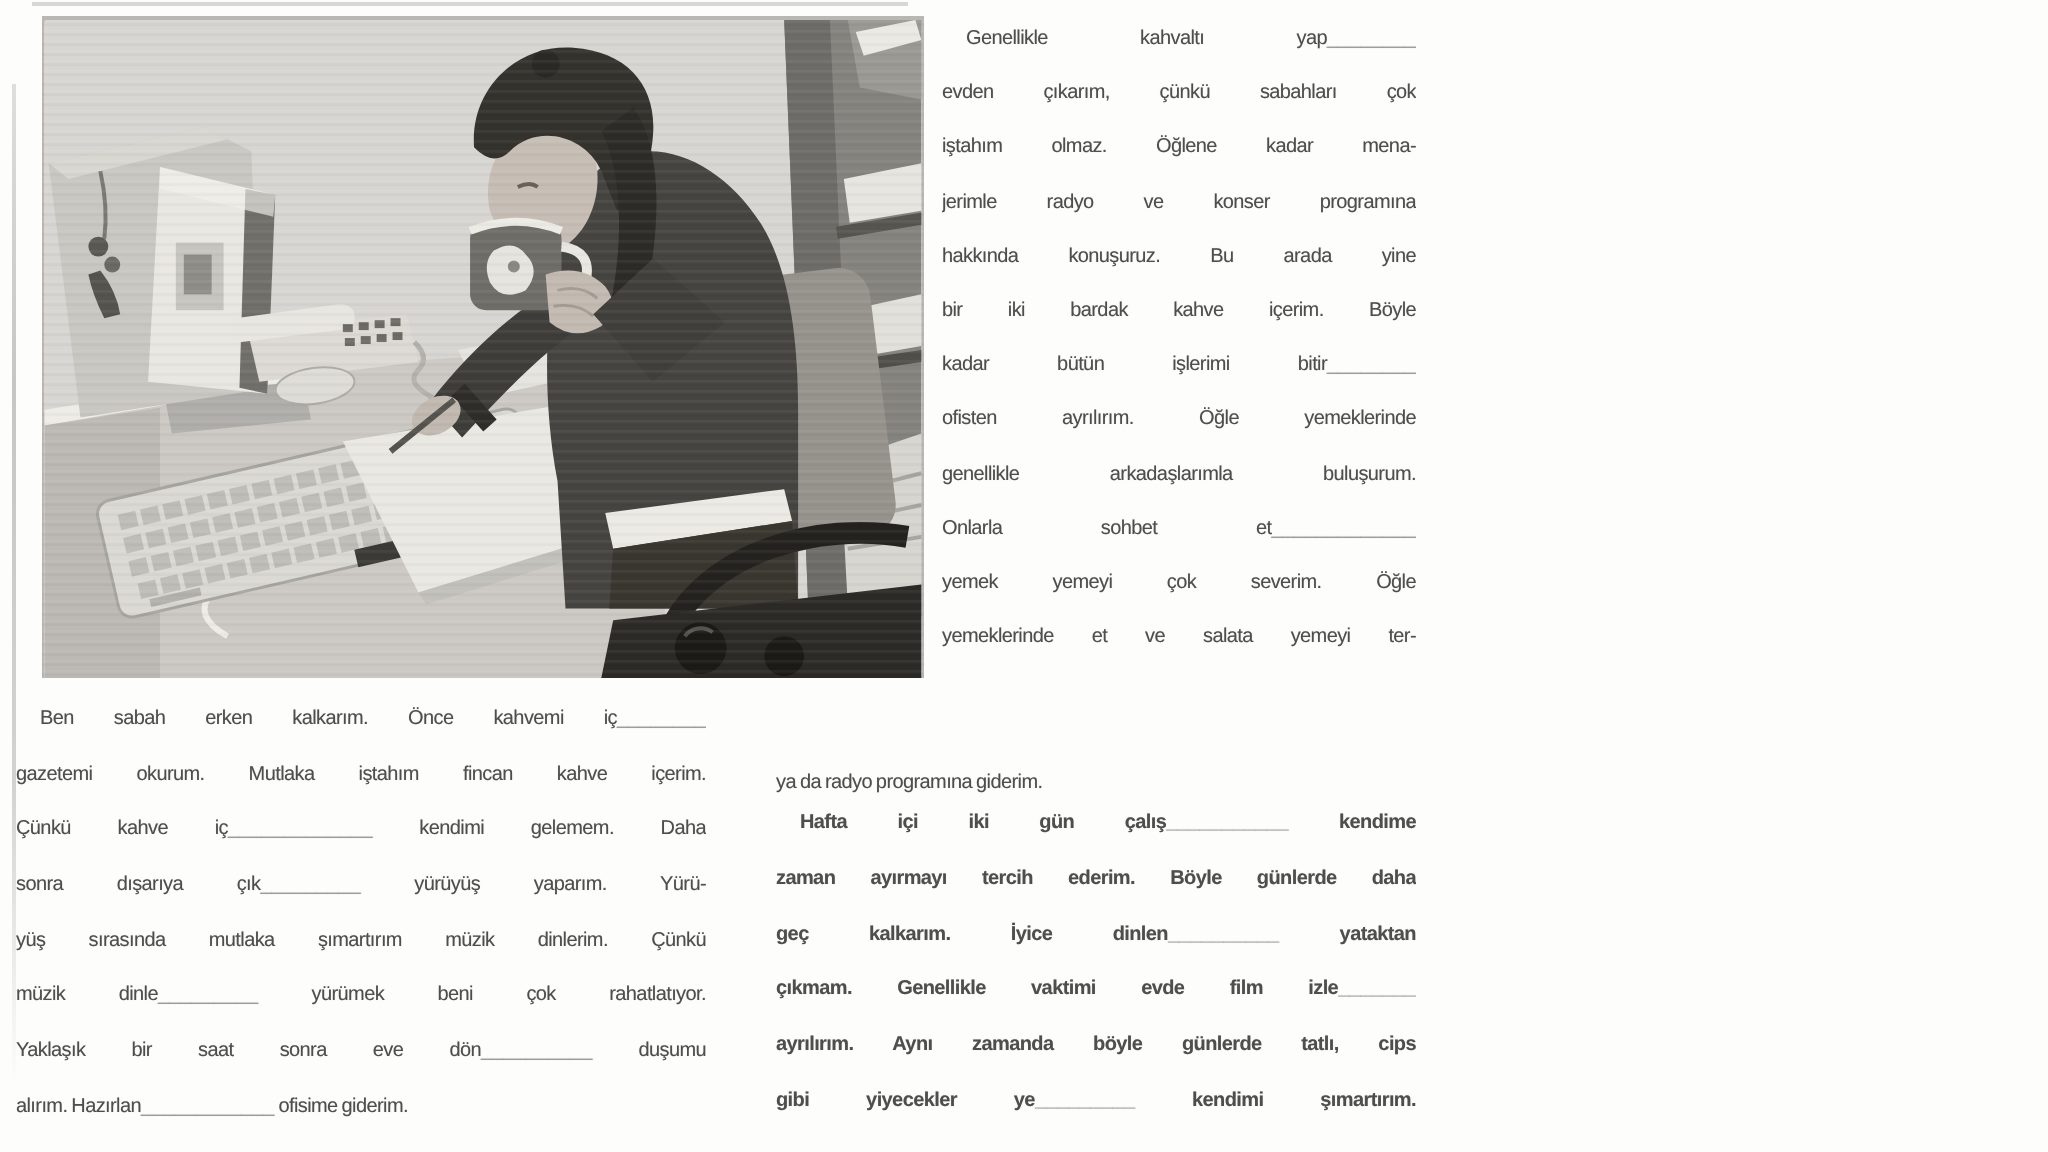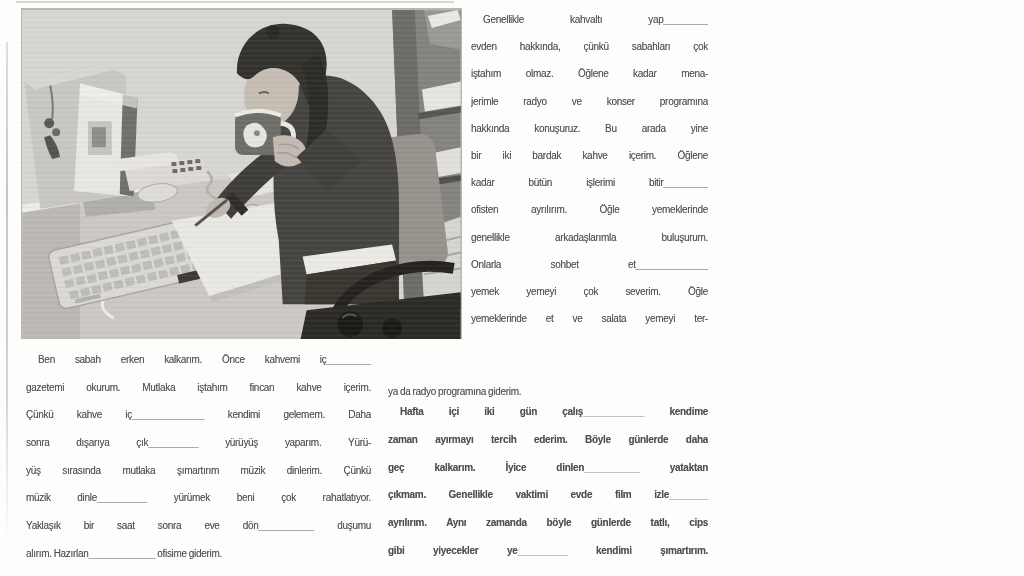--- a/index.html
+++ b/index.html
@@ -18,21 +18,21 @@
     box-shadow:inset 0 0 0 1px rgba(90,90,88,.25);border-top:2px solid #b9b7b3;box-sizing:border-box;}
   .photo svg{display:block;width:100%;height:100%;}
   .photo .grain{position:absolute;inset:0;pointer-events:none;
     background:repeating-linear-gradient(180deg, rgba(255,255,255,.05) 0 1px, rgba(0,0,0,.028) 2px 3px, rgba(255,255,255,0) 3px 5px);}
   
   .tblock{position:absolute;color:var(--ink,#4e4e4e);font-size:10px;letter-spacing:-0.3px;word-spacing:-0.5px;
     text-shadow:0 0 .4px rgba(90,90,90,.4);}
   .line{white-space:nowrap;overflow:hidden;text-align:justify;text-align-last:justify;}
   .noj{text-align:left;text-align-last:auto;}
   .indent{text-indent:12px;}
-  .lp{left:26px;top:346px;width:345px;}
+  .lp{left:8px;top:346px;width:345px;}
   .lp .line{height:27.7px;line-height:27.7px;}
   .rc1{left:471px;top:6px;width:237px;}
   .rc1 .line{height:27.2px;line-height:27.2px;}
   .rwide{left:388px;top:378px;width:320px;}
   .rwide .line{height:28px;line-height:28px;}
   .rc2{left:388px;top:398px;width:320px;}
   .rc2 .line{height:27.8px;line-height:27.8px;font-weight:bold;}
   .blank{color:var(--blank,#9c9c9c);letter-spacing:0;}
 </style>
 </head>
@@ -168,25 +168,25 @@
     <div class="line">Çünkü kahve iç<span class="blank">_____________</span> kendimi gelemem. Daha</div>
     <div class="line">sonra dışarıya çık<span class="blank">_________</span> yürüyüş yaparım. Yürü-</div>
     <div class="line">yüş sırasında mutlaka şımartırım müzik dinlerim. Çünkü</div>
     <div class="line">müzik dinle<span class="blank">_________</span> yürümek beni çok rahatlatıyor.</div>
     <div class="line">Yaklaşık bir saat sonra eve dön<span class="blank">__________</span> duşumu</div>
     <div class="line noj">alırım. Hazırlan<span class="blank">____________</span> ofisime giderim.</div>
   </div>
 
   <div class="tblock rc1">
     <div class="line indent">Genellikle kahvaltı yap<span class="blank">________</span></div>
-    <div class="line">evden hakkında, çünkü sabahları çok</div>
+    <div class="line">evden çıkarım, çünkü sabahları çok</div>
     <div class="line">iştahım olmaz. Öğlene kadar mena-</div>
     <div class="line">jerimle radyo ve konser programına</div>
     <div class="line">hakkında konuşuruz. Bu arada yine</div>
-    <div class="line">bir iki bardak kahve içerim. Öğlene</div>
+    <div class="line">bir iki bardak kahve içerim. Böyle</div>
     <div class="line">kadar bütün işlerimi bitir<span class="blank">________</span></div>
     <div class="line">ofisten ayrılırım. Öğle yemeklerinde</div>
     <div class="line">genellikle arkadaşlarımla buluşurum.</div>
     <div class="line">Onlarla sohbet et<span class="blank">_____________</span></div>
     <div class="line">yemek yemeyi çok severim. Öğle</div>
     <div class="line">yemeklerinde et ve salata yemeyi ter-</div>
   </div>
 
   <div class="tblock rwide">
     <div class="line noj">ya da radyo programına giderim.</div>

